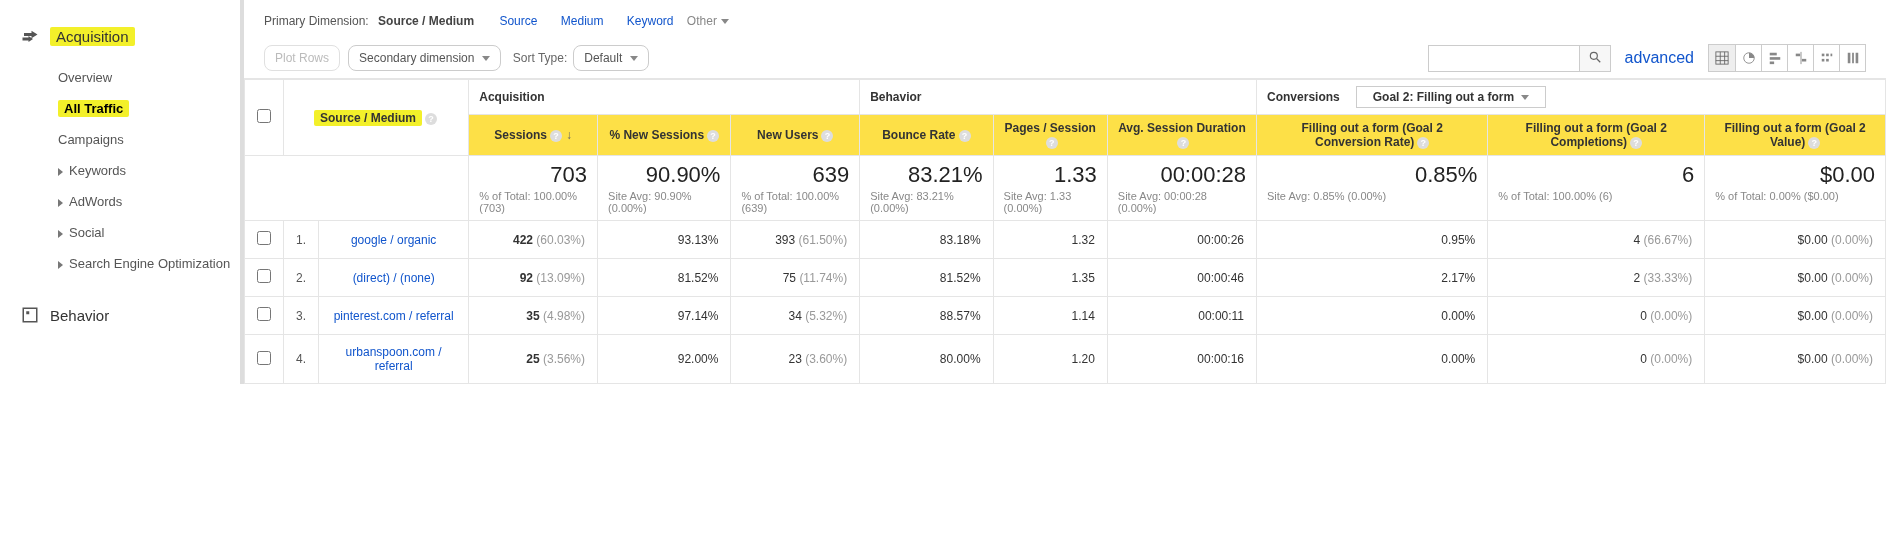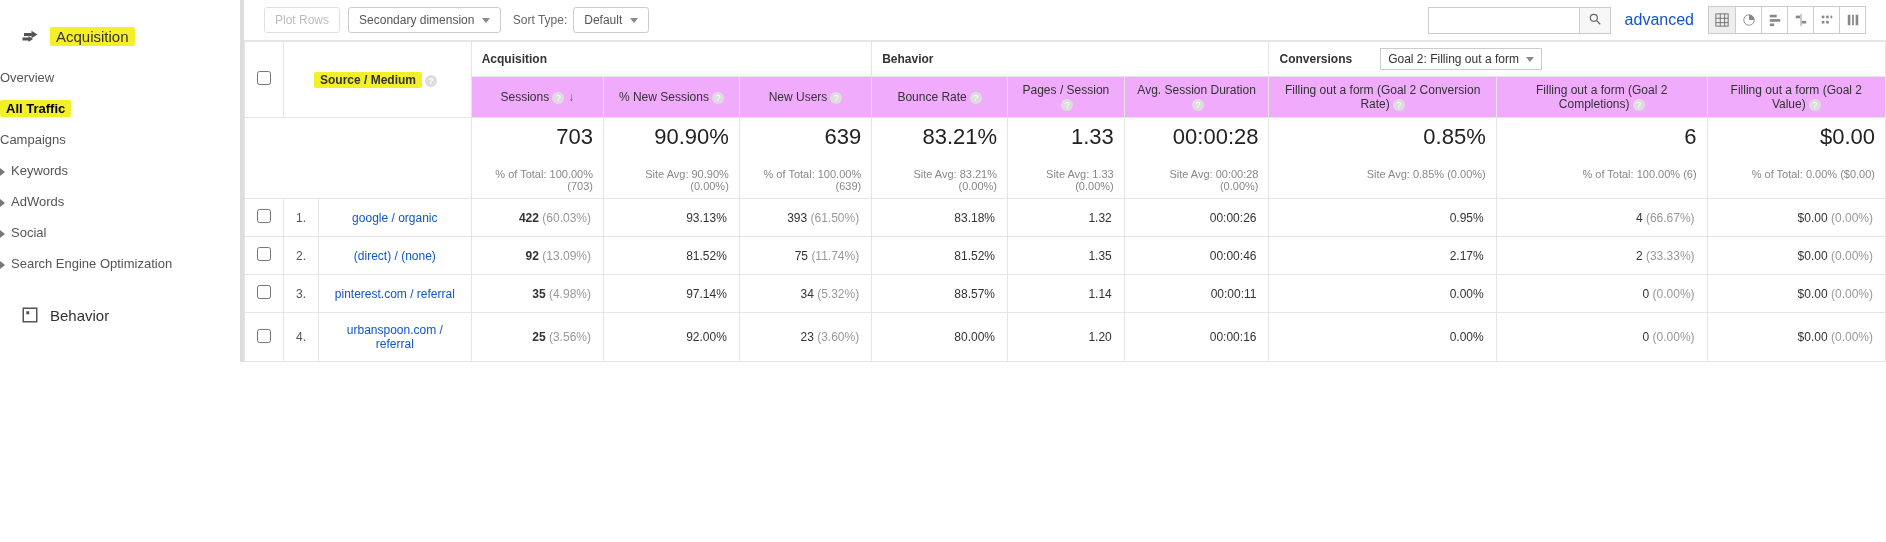--- a/index.html
+++ b/index.html
@@ -3,53 +3,53 @@
 <meta charset="utf-8">
 <style>
 *{box-sizing:border-box;margin:0;padding:0;font-family:Arial,Helvetica,sans-serif}
 body{background:#fff;color:#333;font-size:13px;width:1886px}
 .app{display:flex}
 .sidebar{width:240px;padding:20px 0}
 .nav-sec{display:flex;align-items:center;padding:6px 20px;margin-bottom:10px}
 .nav-sec-icon{width:20px;height:20px;margin-right:10px;display:flex;align-items:center;justify-content:center}
 .nav-sec-label{font-size:15px}
 .hl{background:#f3f02a;padding:1px 6px;border-radius:2px}
-.nav-items{}
+.nav-items{padding-left:58px}
 .nav-item{padding:8px 0;font-size:13px;color:#555;cursor:pointer}
 .nav-item.active{font-weight:bold;color:#000}
 .nav-item .caret{display:inline-block;width:0;height:0;border-top:4px solid transparent;border-bottom:4px solid transparent;border-left:5px solid #777;margin-right:6px;vertical-align:middle}
 .beta{color:#d47500;font-size:10px;font-weight:bold;margin-left:2px}
 .main{flex:1;border-left:4px solid #ddd;padding:0}
 .dims{padding:14px 20px 10px;font-size:12px;color:#444}
 .dims .lbl{color:#555}
 .dims .sel{font-weight:bold;margin:0 12px 0 6px}
 .dims a{color:#1155cc;margin:0 10px;text-decoration:none}
 .other{color:#888}
 .ctrlbar{display:flex;align-items:center;padding:6px 20px;border-bottom:1px solid #e5e5e5}
-.btn{border:1px solid #ccc;background:#fff;border-radius:3px;padding:5px 10px;font-size:12px;color:#555;cursor:pointer;margin-right:8px}
+.btn{border:1px solid #ccc;background:#fff;border-radius:8px;padding:5px 10px;font-size:12px;color:#555;cursor:pointer;margin-right:8px}
 .btn.dis{color:#bbb;border-color:#e0e0e0;cursor:default}
 .sort-lbl{font-size:12px;color:#666;margin:0 6px 0 4px}
 .ctrlbar-right{margin-left:auto;display:flex;align-items:center}
 .search{border:1px solid #ccc;display:flex;align-items:center}
 .search input{border:none;padding:5px 8px;width:150px;outline:none;font-size:12px}
 .search .sbtn{border-left:1px solid #ccc;padding:4px 8px;background:#f7f7f7;cursor:pointer}
 .adv{color:#1155cc;font-size:16px;margin:0 14px;text-decoration:none}
 .viewbtns{display:flex;border:1px solid #ccc}
 .viewbtns div{width:26px;height:26px;border-left:1px solid #ccc;display:flex;align-items:center;justify-content:center;cursor:pointer;color:#777}
 .viewbtns div:first-child{border-left:none;background:#eee}
 table.rep{width:100%;border-collapse:collapse;font-size:12px}
 table.rep th,table.rep td{border:1px solid #e5e5e5;padding:6px 10px}
 .grp th{background:#fff;text-align:left;font-weight:bold;color:#333;padding:10px 14px}
-.grp .conv-sel{font-weight:normal;border:1px solid #ccc;background:#fff;padding:3px 7px;margin-left:28px;display:inline-block}
-.colh th{background:#f0abfc;text-align:center;font-weight:normal;color:#333;font-size:12px;padding:10px 6px;vertical-align:middle}
+.grp .conv-sel{font-weight:bold;border:1px solid #ccc;background:#fff;padding:3px 16px;margin-left:16px;display:inline-block}
+.colh th{background:#fde047;text-align:center;font-weight:bold;color:#333;font-size:12px;padding:10px 6px;vertical-align:middle}
 .help{display:inline-block;width:12px;height:12px;border-radius:50%;background:#ddd;color:#fff;font-size:9px;line-height:12px;text-align:center;margin-left:3px}
 .sort-arr{color:#666;margin-left:4px}
 .tot td{text-align:right;padding:12px 12px 14px;vertical-align:top}
 .tot .big{font-size:22px;color:#222;display:block}
-.tot .sub{font-size:11px;color:#888;display:block;margin-top:18px;text-align:right}
+.tot .sub{font-size:11px;color:#888;display:block;margin-top:2px;text-align:left}
 tr.row td{padding:10px 12px;text-align:right;color:#333}
 tr.row td.ck{width:36px;text-align:center}
 tr.row td.idx{width:30px;text-align:right;color:#555}
 tr.row td.src{text-align:center}
 tr.row td.src a{color:#1155cc;text-decoration:none}
 .pct{color:#999}
 .dim-hdr{vertical-align:middle;padding-left:30px!important;text-align:left}
 .dim-hdr .hl{font-weight:bold}
 input[type=checkbox]{width:14px;height:14px}
 .arrow-icon svg{width:18px;height:18px}
@@ -82,20 +82,28 @@
         <svg viewBox="0 0 24 24" width="18" height="18">
             <rect x="3" y="3" width="18" height="18" fill="none" stroke="#555" stroke-width="2"></rect>
             <rect x="7" y="7" width="4" height="4" fill="#555"></rect>
           </svg>
       </span>
       <span class="nav-sec-label">Behavior</span>
     </div>
   </div>
 
   <div class="main">
+    <div class="dims">
+      <span class="lbl">Primary Dimension:</span>
+      <span class="sel">Source / Medium</span>
+      <a href="#">Source</a>
+      <a href="#">Medium</a>
+      <a href="#">Keyword</a>
+      <span class="other"><span>Other</span><span class="tri"></span></span>
+    </div>
 
     <div class="ctrlbar">
       <button class="btn dis">Plot Rows</button>
       <button class="btn"><span>Secondary dimension</span> <span class="tri"></span></button>
       <span class="sort-lbl">Sort Type:</span>
       <button class="btn"><span>Default</span> <span class="tri"></span></button>
       <div class="ctrlbar-right">
         <div class="search">
           <input type="text" style="">
           <div class="sbtn">

